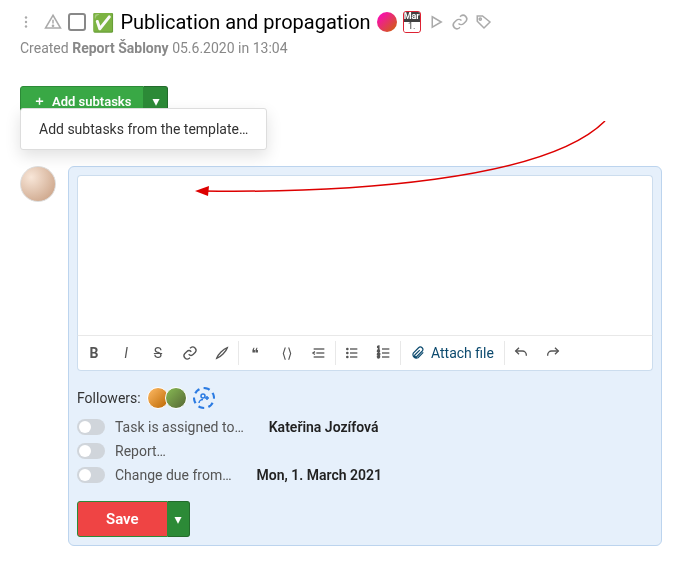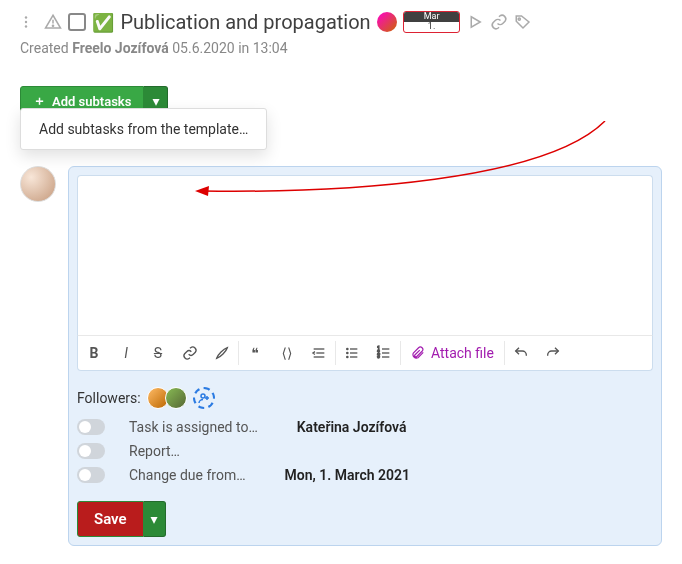--- a/index.html
+++ b/index.html
@@ -20,36 +20,36 @@
     }
     .header-icon { color: #aaa; cursor: pointer; display: inline-flex; }
     .header-icon svg { width: 18px; height: 18px; }
     .checkbox-box {
       width: 18px; height: 18px;
       border: 2px solid #888;
       border-radius: 3px;
       background: #fff;
     }
     .emoji-check { font-size: 18px; }
-    .task-title { font-size: 20px; font-weight: 400; color: #404040; }
+    .task-title { font-size: 20px; font-weight: 400; color: #000000; }
     .avatar-sm {
       width: 20px; height: 20px; border-radius: 50%;
       background: linear-gradient(135deg,#f0c,#c60);
       display: inline-block;
     }
     .badge {
       display: inline-flex; flex-direction: column;
       align-items: center;
       border-radius: 3px;
       overflow: hidden;
       border: 1px solid #d23;
       font-size: 9px;
       line-height: 1.1;
     }
-    .badge-top { background:#404040; color:#fff; padding:0 20px; font-weight:400; }
+    .badge-top { background:#404040; color:#fff; padding:0 0; font-weight:700; }
     .badge-bot { background:#fff; color:#333; padding:0 4px; }
     .meta-row {
       color: #888;
       margin-bottom: 30px;
       font-size: 14px;
     }
     .meta-row .author { color: #888; font-weight: 700; }
     .addsub {
       display: inline-flex;
       height: 30px;
@@ -132,57 +132,57 @@
       font-size: 14px;
       color: #555;
     }
     .tbtn {
       width: 32px; height: 36px;
       display: inline-flex;
       align-items: center; justify-content: center;
       cursor: pointer;
     }
     .tsep { width:1px; height:24px; background:#e8e8e8; }
-    .attach { padding:0 10px; display:inline-flex; align-items:center; gap:6px; cursor:pointer; color:#a21caf; }
+    .attach { padding:0 10px; display:inline-flex; align-items:center; gap:6px; cursor:pointer; color:#0c4a6e; }
     .followers-row {
       display: flex; align-items: center; gap: 6px;
       margin: 16px 0 10px 0;
       font-size: 14px;
     }
     .fav { width:22px; height:22px; border-radius:50%; background:linear-gradient(135deg,#fb6,#b60); display:inline-block; border:1px solid #fff; }
     .addfollow {
       width: 22px; height:22px; border-radius:50%;
       border: 2px dashed #2a7ae2;
       display:inline-flex; align-items:center; justify-content:center;
       color:#2a7ae2; font-size:13px;
     }
     .option-row {
-      display: flex; align-items: center; gap: 24px;
+      display: flex; align-items: center; gap: 10px;
       margin: 8px 0;
       font-size: 14px;
       color: #555;
     }
     .toggle {
       width: 28px; height: 16px; border-radius: 10px;
       background: #d0d5db; position: relative;
       flex: none;
     }
     .toggle::after {
       content:""; position:absolute; width:12px; height:12px;
       border-radius:50%; background:#fff;
       top:2px; left:2px;
     }
     .save-group {
       display: inline-flex; height: 36px;
       margin-top: 10px;
     }
     .save-btn {
-      background:#b91c1c; border:1px solid #2c8a37;
+      background:#ef4444; border:1px solid #2c8a37;
       color:#fff; font-weight:600; font-size:15px;
-      padding:0 16px; border-radius:3px 0 0 3px;
+      padding:0 28px; border-radius:3px 0 0 3px;
       display:inline-flex; align-items:center; cursor:pointer;
     }
     .save-caret {
       background:#2c8a37; border:1px solid #236b2c; border-left:none;
       width:22px; border-radius:0 3px 3px 0;
       display:inline-flex; align-items:center; justify-content:center;
       color:#fff; cursor:pointer;
     }
     .strong { color:#222; font-weight:600;padding-left:15px; }
     svg { display:block; }
@@ -227,21 +227,21 @@
   <span class="header-icon">
     <svg viewBox="0 0 24 24" fill="none" stroke="currentColor" stroke-width="2">
         <path d="M20 12l-8 8-9-9V4h7z"></path>
         <circle cx="7" cy="8" r="1.5"></circle>
       </svg>
   </span>
 </div>
 
 <div class="meta-row">
   <span>Created</span>
-  <span class="author">Freelo Jozífová</span>
+  <span class="author">Report Šablony</span>
   <span>05.6.2020 in 13:04</span>
 </div>
 
 <div style="position:relative">
   <div class="addsub">
     <div class="addsub-btn">
       <span>＋</span>
       <span>Add subtasks</span>
     </div>
     <div class="addsub-caret">▾</div>

